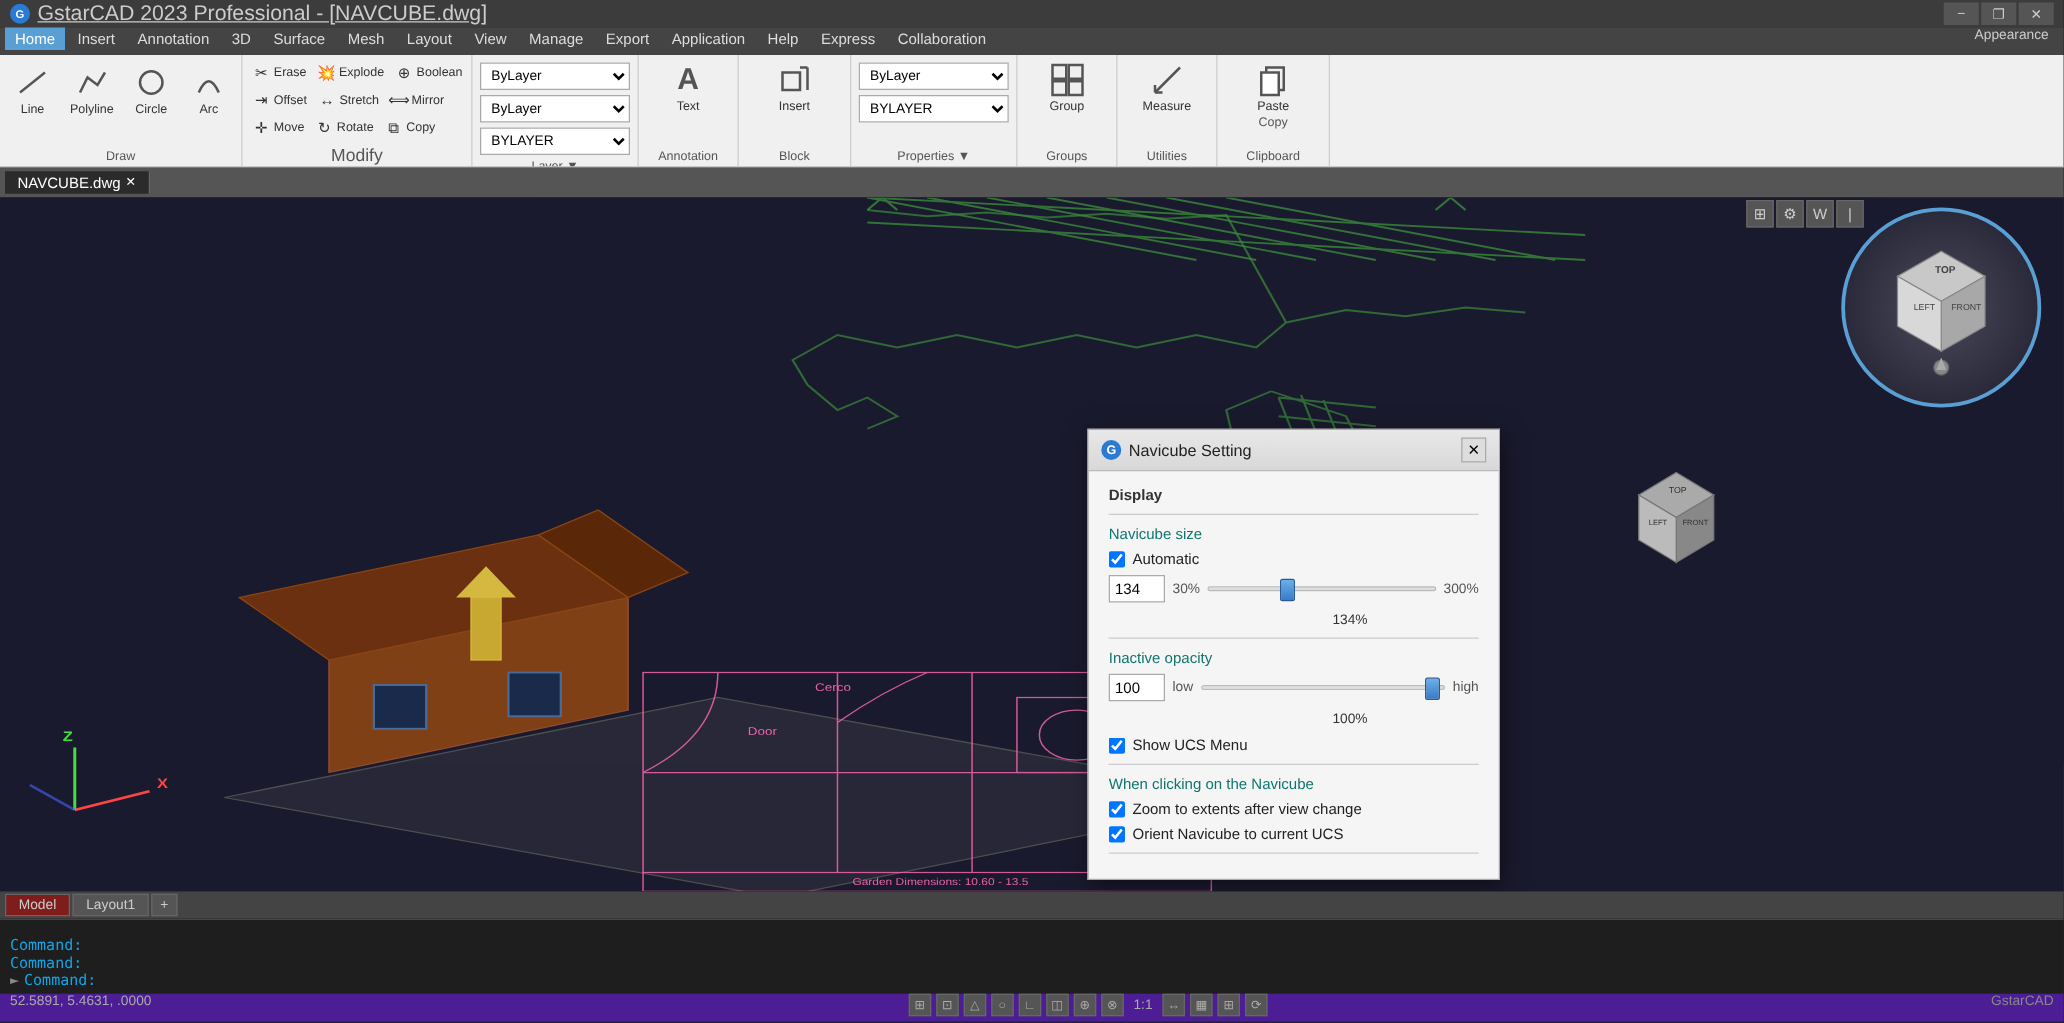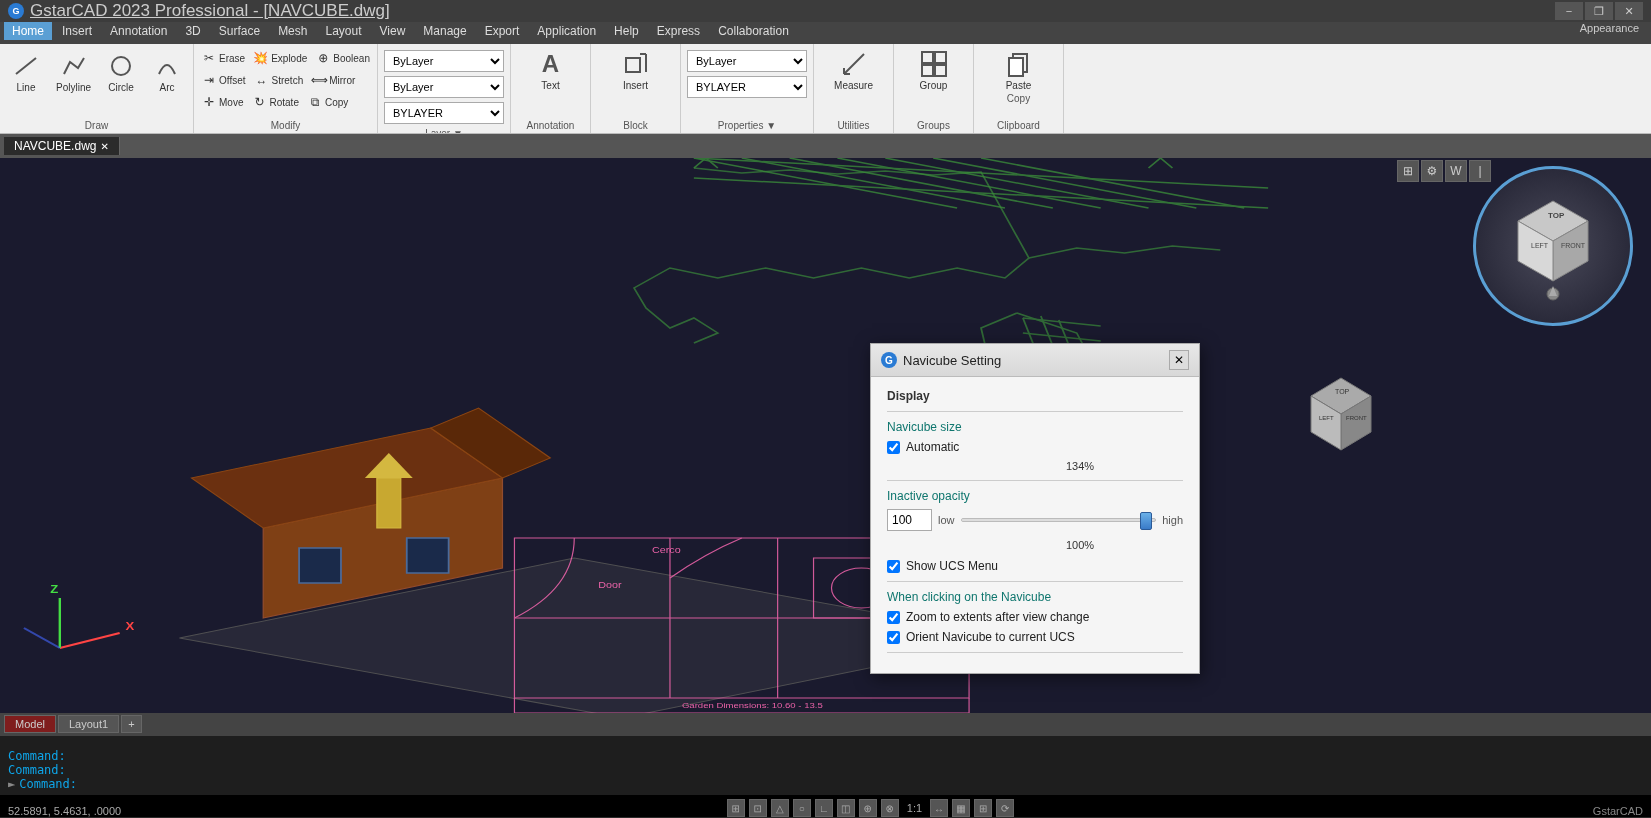--- a/index.html
+++ b/index.html
@@ -183,23 +183,23 @@
       display: flex;
       flex-direction: column;
       justify-content: flex-end;
     }
     .cmd-line { display: flex; align-items: center; gap: 4px; }
     .cmd-prompt { color: #0ea5e9; }
 
     
     #bottom-statusbar {
       height: 22px;
-      background: #000000;
-      display: flex;
-      align-items: flex-end;
+      background: #4c1d95;
+      display: flex;
+      align-items: flex-start;
       justify-content: space-between;
       padding: 0 8px;
       color: #aaa;
       font-size: 11px;
     }
     .status-icons { display: flex; gap: 4px; align-items: center; }
     .status-icon { width: 18px; height: 18px; background: #555; border: 1px solid #666; display: flex; align-items: center; justify-content: center; font-size: 10px; cursor: pointer; }
     #navcube-dialog {
       position: absolute;
       top: 185px;
@@ -451,21 +451,21 @@
         <div class="ribbon-btn" style="flex-direction:row;gap:2px;min-width:auto;">
           <div class="ribbon-icon-sm">↻</div>
           <span>Rotate</span>
         </div>
         <div class="ribbon-btn" style="flex-direction:row;gap:2px;min-width:auto;">
           <div class="ribbon-icon-sm">⧉</div>
           <span>Copy</span>
         </div>
       </div>
     </div>
-    <span class="ribbon-group-label" style="position:static;font-size:10px;color:#555;margin-top:auto;padding-top:2px;">Modify</span>
+    <span class="ribbon-group-label" style="position:static;font-size:14px;color:#555;margin-top:auto;padding-top:2px;">Modify</span>
   </div>
 
   <div class="ribbon-group" style="min-width:120px;">
     <div style="padding:4px 2px;display:flex;flex-direction:column;gap:4px;">
       <select class="dialog-select" style="width:110px;font-size:11px;">
         <option>ByLayer</option>
       </select>
       <select class="dialog-select" style="width:110px;font-size:11px;">
         <option>ByLayer</option>
       </select>
@@ -511,43 +511,43 @@
     </div>
     <div style="font-size:10px;color:#555;margin-top:auto;">
       <span>Properties</span> ▼
     </div>
   </div>
 
   <div class="ribbon-group" style="min-width:80px;">
     <div class="ribbon-big-btn">
       <div class="ribbon-big-icon">
         <svg width="28" height="28">
-            <line x1="4" y1="24" x2="24" y2="4" stroke="#555" stroke-width="2"></line>
-            <line x1="4" y1="24" x2="10" y2="24" stroke="#555" stroke-width="2"></line>
-            <line x1="4" y1="24" x2="4" y2="18" stroke="#555" stroke-width="2"></line>
-          </svg>
-      </div>
-      <span>Measure</span>
-    </div>
-    <span class="ribbon-group-label" style="position:static;font-size:10px;color:#555;margin-top:auto;">Utilities</span>
-  </div>
-
-  <div class="ribbon-group" style="min-width:80px;">
-    <div class="ribbon-big-btn">
-      <div class="ribbon-big-icon">
-        <svg width="28" height="28">
             <rect x="2" y="2" width="11" height="11" stroke="#555" stroke-width="2" fill="none"></rect>
             <rect x="15" y="2" width="11" height="11" stroke="#555" stroke-width="2" fill="none"></rect>
             <rect x="2" y="15" width="11" height="11" stroke="#555" stroke-width="2" fill="none"></rect>
             <rect x="15" y="15" width="11" height="11" stroke="#555" stroke-width="2" fill="none"></rect>
           </svg>
       </div>
       <span>Group</span>
     </div>
     <span class="ribbon-group-label" style="position:static;font-size:10px;color:#555;margin-top:auto;">Groups</span>
+  </div>
+
+  <div class="ribbon-group" style="min-width:80px;">
+    <div class="ribbon-big-btn">
+      <div class="ribbon-big-icon">
+        <svg width="28" height="28">
+            <line x1="4" y1="24" x2="24" y2="4" stroke="#555" stroke-width="2"></line>
+            <line x1="4" y1="24" x2="10" y2="24" stroke="#555" stroke-width="2"></line>
+            <line x1="4" y1="24" x2="4" y2="18" stroke="#555" stroke-width="2"></line>
+          </svg>
+      </div>
+      <span>Measure</span>
+    </div>
+    <span class="ribbon-group-label" style="position:static;font-size:10px;color:#555;margin-top:auto;">Utilities</span>
   </div>
 
   <div class="ribbon-group" style="min-width:90px;">
     <div class="ribbon-big-btn">
       <div class="ribbon-big-icon">
         <svg width="28" height="28">
             <rect x="8" y="4" width="14" height="18" stroke="#555" stroke-width="2" fill="none"></rect>
             <rect x="4" y="8" width="14" height="18" stroke="#555" stroke-width="2" fill="white"></rect>
           </svg>
       </div>
@@ -702,20 +702,31 @@
     <div class="dialog-body">
 
       <div class="dialog-section-title">Display</div>
 
       <hr class="dialog-separator">
 
       <div class="dialog-subsection">Navicube size</div>
       <div class="dialog-checkbox-row">
         <input type="checkbox" class="dialog-checkbox" checked="" style="">
         <span>Automatic</span>
+      </div>
+      <div class="dialog-row" style="align-items:center;gap:6px;">
+        <input type="text" class="dialog-number-input" value="134" style="">
+        <span class="slider-label-sm">30%</span>
+        <div class="slider-container">
+          <div class="slider-track">
+            <div class="slider-fill" style="width:35%;"></div>
+            <div class="slider-thumb" style="left:35%;"></div>
+          </div>
+        </div>
+        <span class="slider-label-sm">300%</span>
       </div>
       <div class="slider-value-label" style="text-align:center;margin-left:90px;">134%</div>
 
       <hr class="dialog-separator">
 
       <div class="dialog-subsection">Inactive opacity</div>
       <div class="dialog-row" style="align-items:center;gap:6px;">
         <input type="text" class="dialog-number-input" value="100" style="">
         <span class="slider-label-sm">low</span>
         <div class="slider-container">

